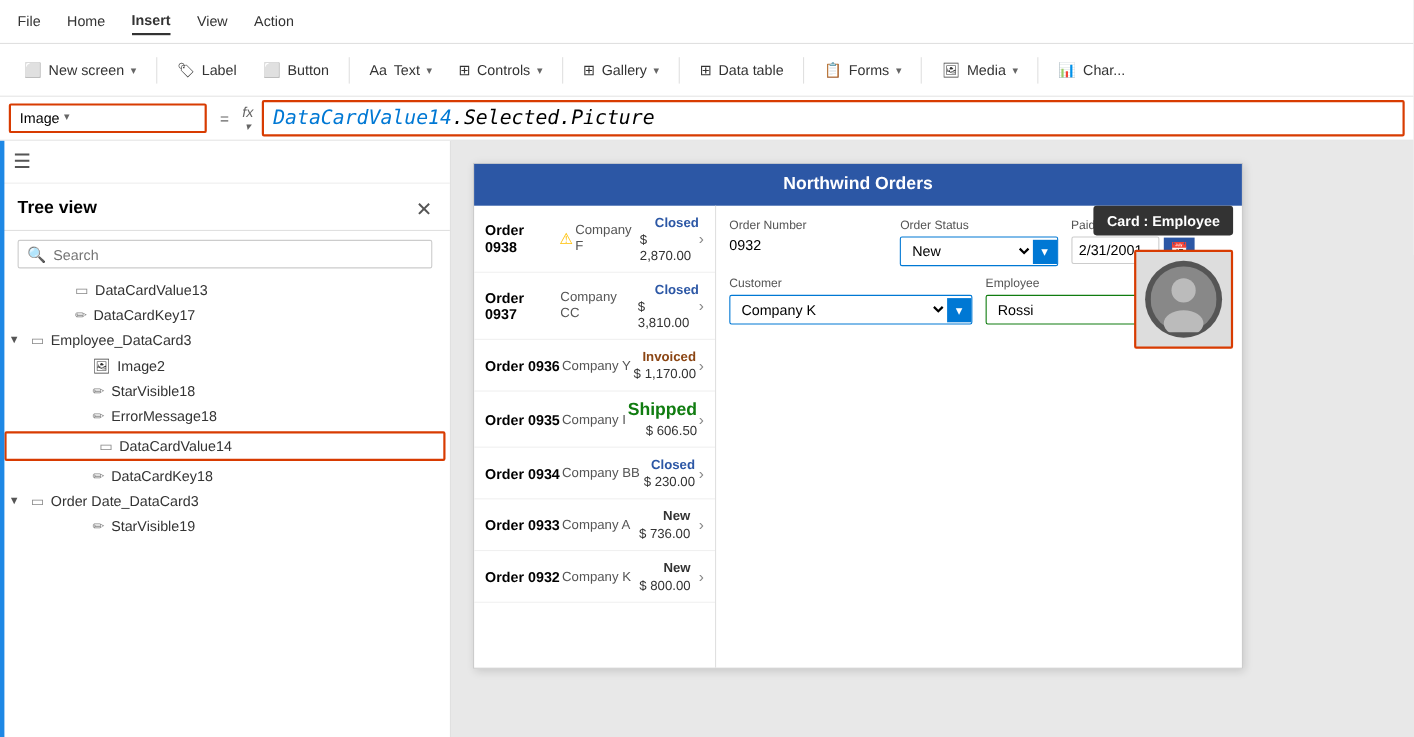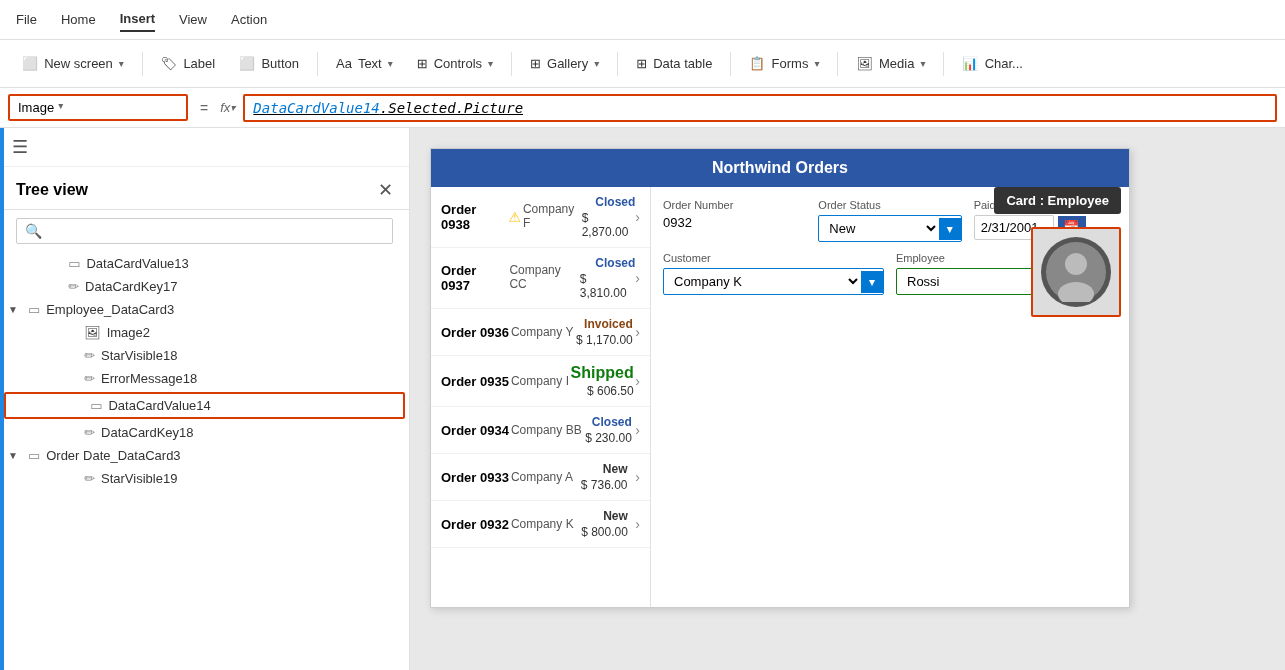--- a/index.html
+++ b/index.html
@@ -35,25 +35,25 @@
       background: #fff; border-bottom: 1px solid #e0e0e0;
       padding: 0 8px; gap: 8px;
     }
     .formula-name {
       display: flex; align-items: flex-start; gap: 4px;
       border: 2px solid #d83b01; border-radius: 2px;
       padding: 4px 8px; min-width: 180px; font-size: 13px;
       background: #fff; cursor: pointer;
     }
     .formula-eq { font-size: 14px; color: #666; padding: 0 4px; }
-    .formula-fx { display: flex; align-items: center; gap: 0; color: #666; font-size: 13px; font-style: italic; }
+    .formula-fx { display: flex; align-items: center; gap: 0; color: #666; font-size: 13px; font-style: italic; flex-direction: column; }
     .formula-input {
       border: 2px solid #d83b01; border-radius: 2px;
-      padding: 4px 8px; flex: 1; font-size: 14px;
-      background: #fff; font-family: 'Consolas', monospace; text-decoration: underline;
+      padding: 4px 8px; flex: 1; font-size: 18px;
+      background: #fff; font-family: 'Consolas', monospace;
     }
 
     
     .main-layout { display: flex; height: calc(670px - 128px); }
 
     
     .sidebar {
       width: 410px; min-width: 410px;
       background: #fff; border-right: 1px solid #e0e0e0;
       display: flex; flex-direction: column;
@@ -263,20 +263,21 @@
       <span style="position:absolute; left:0; top:128px; bottom:0; width:4px; background:#1e88e5; z-index:1;"></span>
     </div>
     <div class="sidebar-top">
       <span class="sidebar-title">Tree view</span>
       <div class="sidebar-icons">
         <span class="sidebar-icon">✕</span>
       </div>
     </div>
     <div class="search-box">
       <span class="search-icon">🔍</span>
+      <input type="text" placeholder="Search" style="">
     </div>
     <div class="tree-content">
 
       <div class="tree-item tree-indent-3">
         <span style="font-size:11px;color:#aaa;">&nbsp;&nbsp;</span>
         <span style="color:#888;font-size:13px;">▭</span>
         <span>DataCardValue13</span>
       </div>
 
       <div class="tree-item tree-indent-3">

